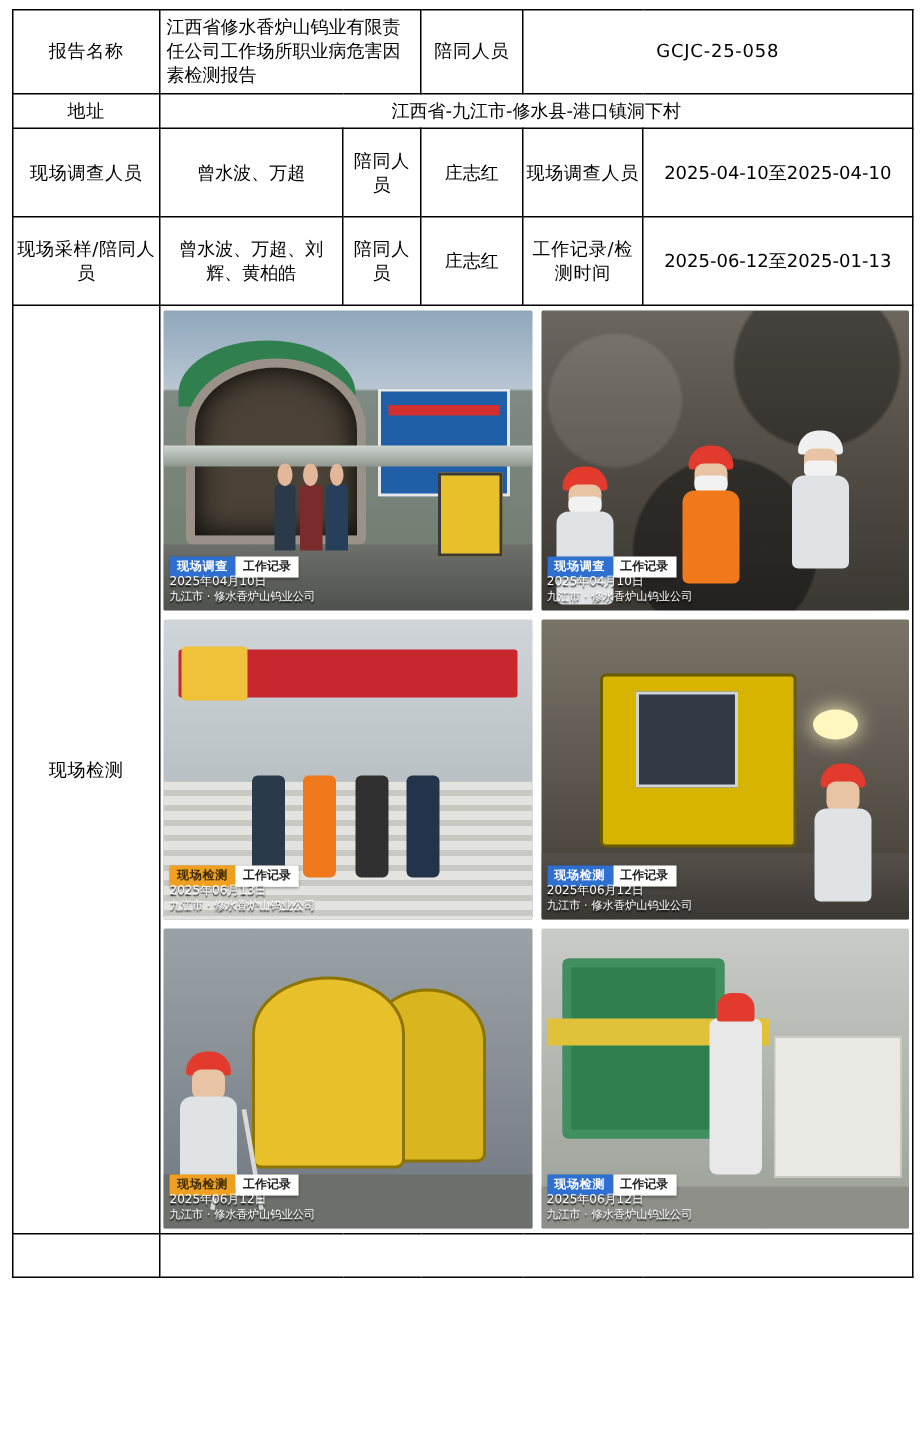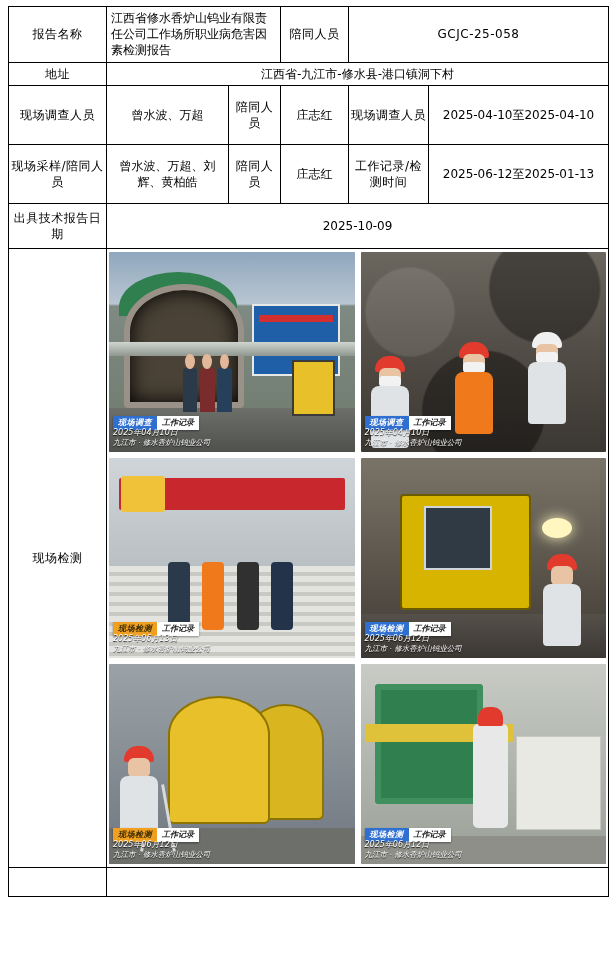--- a/index.html
+++ b/index.html
@@ -37,21 +37,20 @@
   }
   .lbl { font-size: 12.5px; letter-spacing: 0.5px; }
   .big { font-size: 14px; }
   .code { font-size: 15px; letter-spacing: 0.5px; }
   .tight { line-height: 1.3; }
 
   
   td.photos-cell {
     padding: 4px 3px;
     vertical-align: top;
-    font-style: italic;
   }
   .photo-grid {
     display: grid;
     grid-template-columns: 1fr 1fr;
     gap: 6px;
   }
   .photo {
     position: relative;
     width: 100%;
     height: 200px;
@@ -285,24 +284,20 @@
 
   <tr>
     <td class="lbl tight" style="height:52px">现场采样/陪同人员</td>
     <td class="big tight">曾水波、万超、刘辉、黄柏皓</td>
     <td class="lbl tight">陪同人员</td>
     <td class="big">庄志红</td>
     <td class="lbl tight">工作记录/检测时间</td>
     <td class="tight">2025-06-12至2025-01-13</td>
   </tr>
 
-  <tr>
-    <td class="lbl tight" style="height:38px">出具技术报告日期</td>
-    <td colspan="5">2025-10-09</td>
-  </tr>
 
   <tr>
     <td class="lbl">现场检测</td>
     <td colspan="5" class="photos-cell">
       <div class="photo-grid">
 
         <div class="photo ph1">
           <div class="arch"></div>
           <div class="tunnel"></div>
           <div class="sign"></div>

